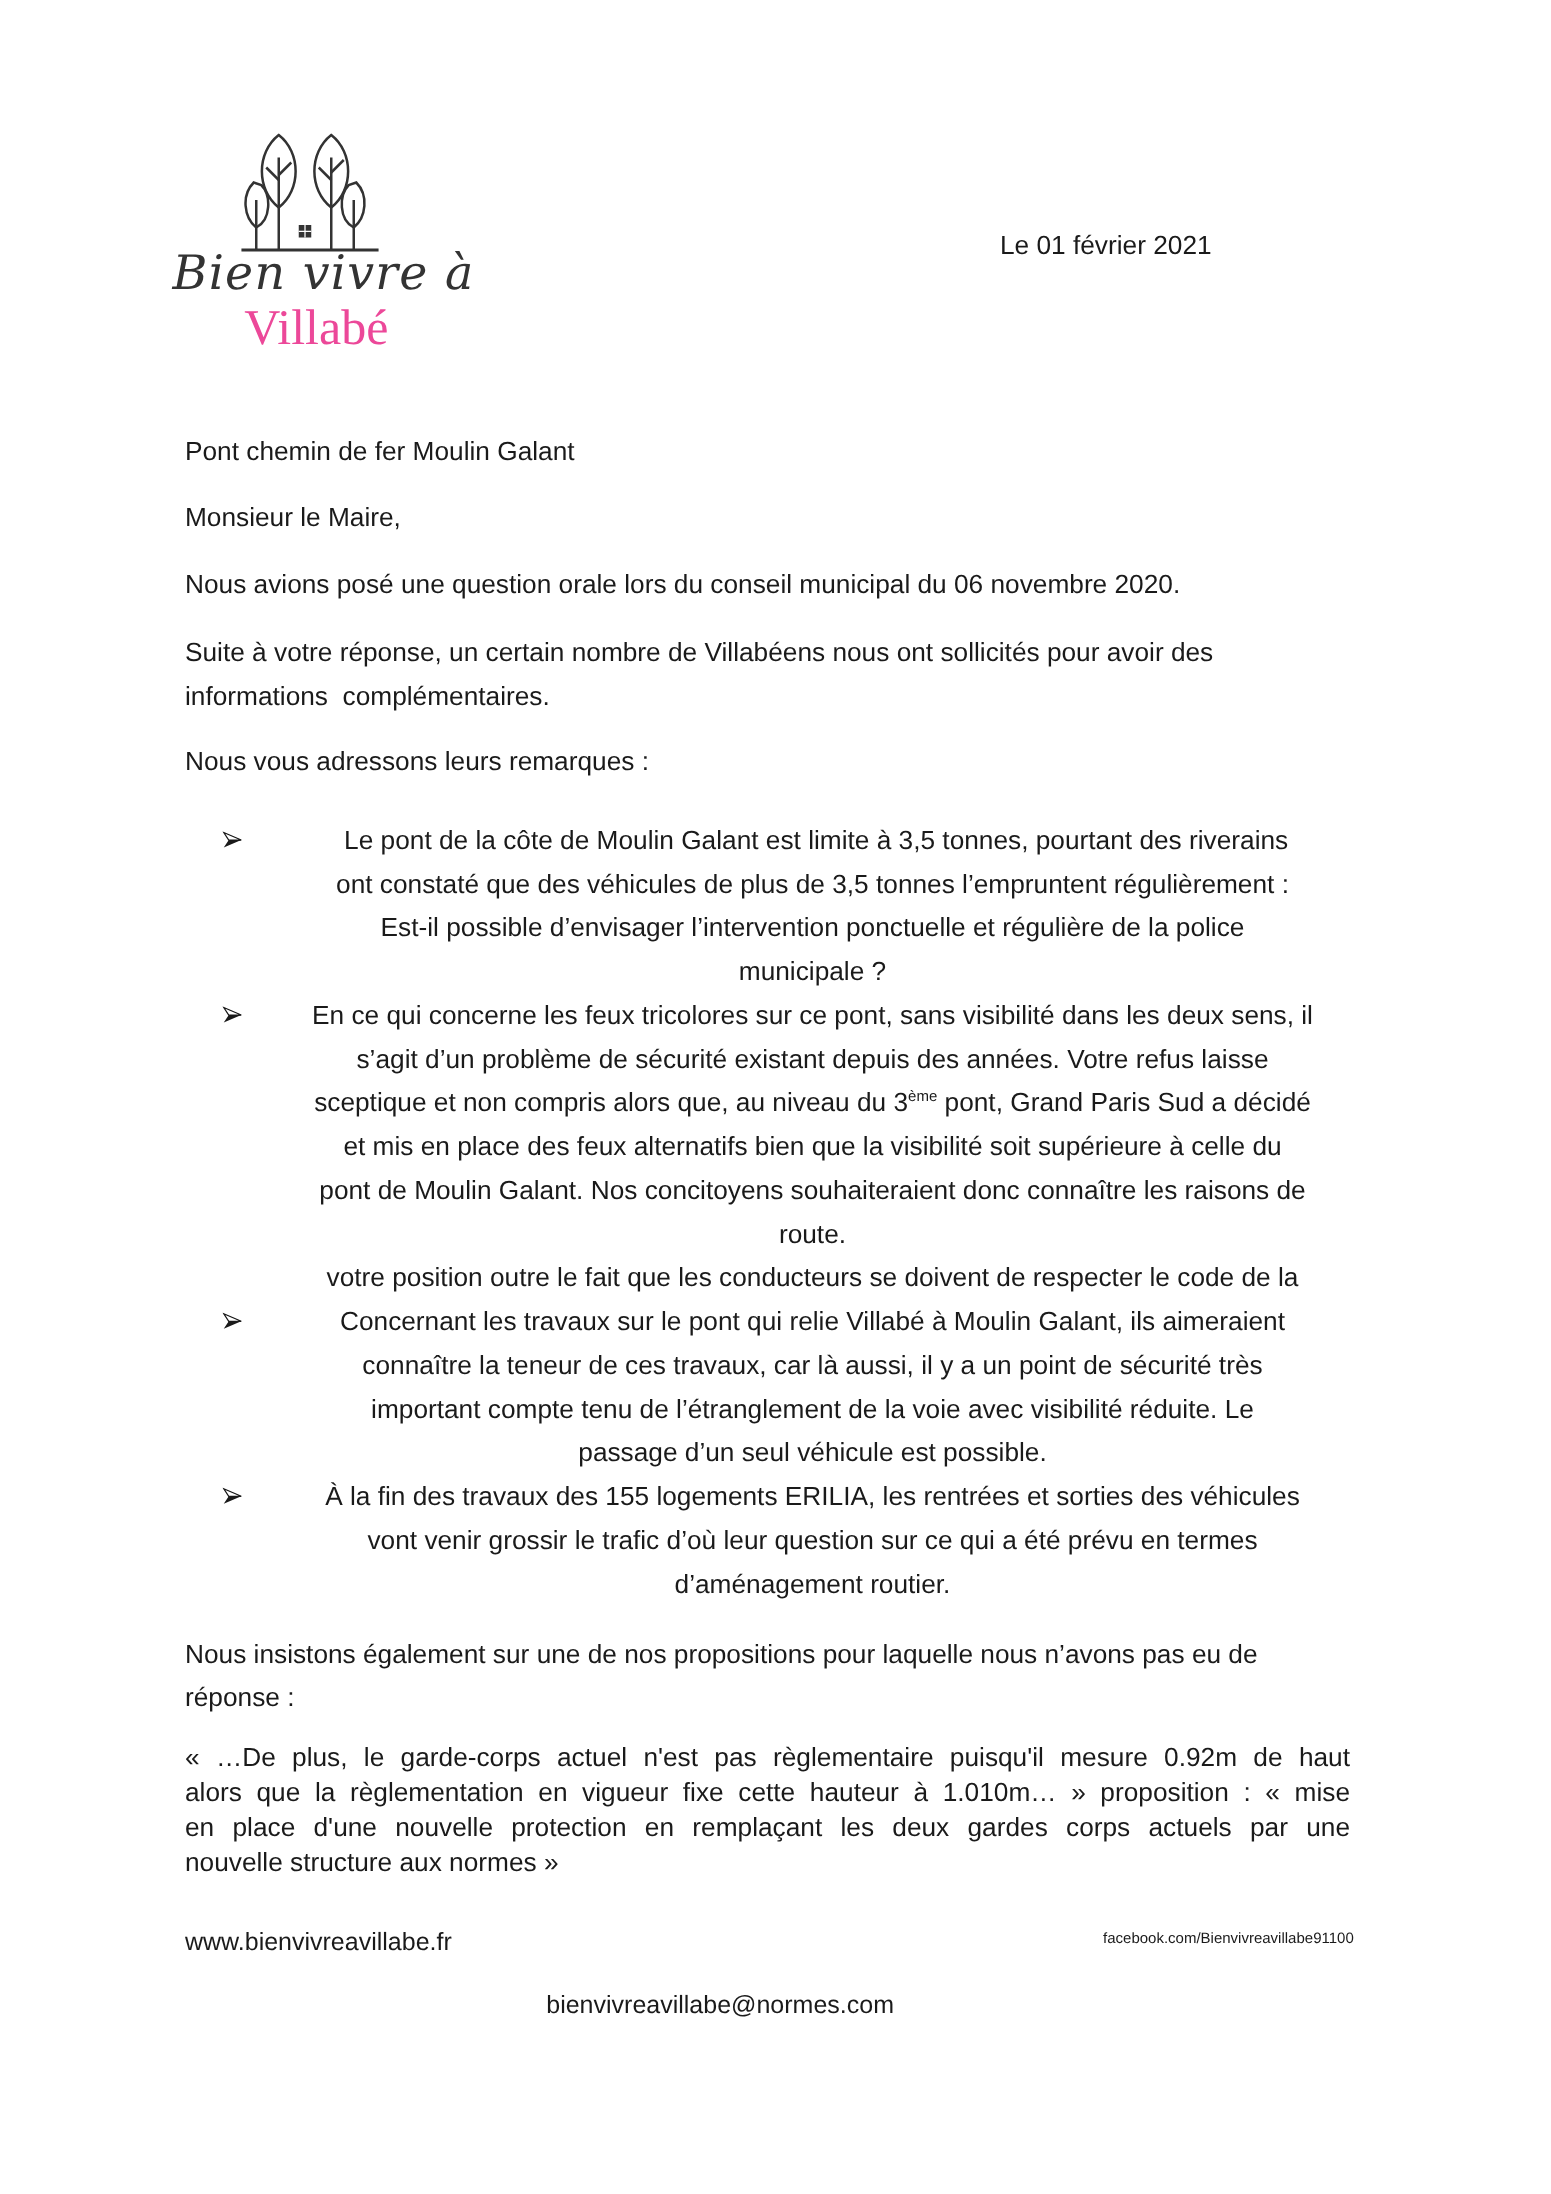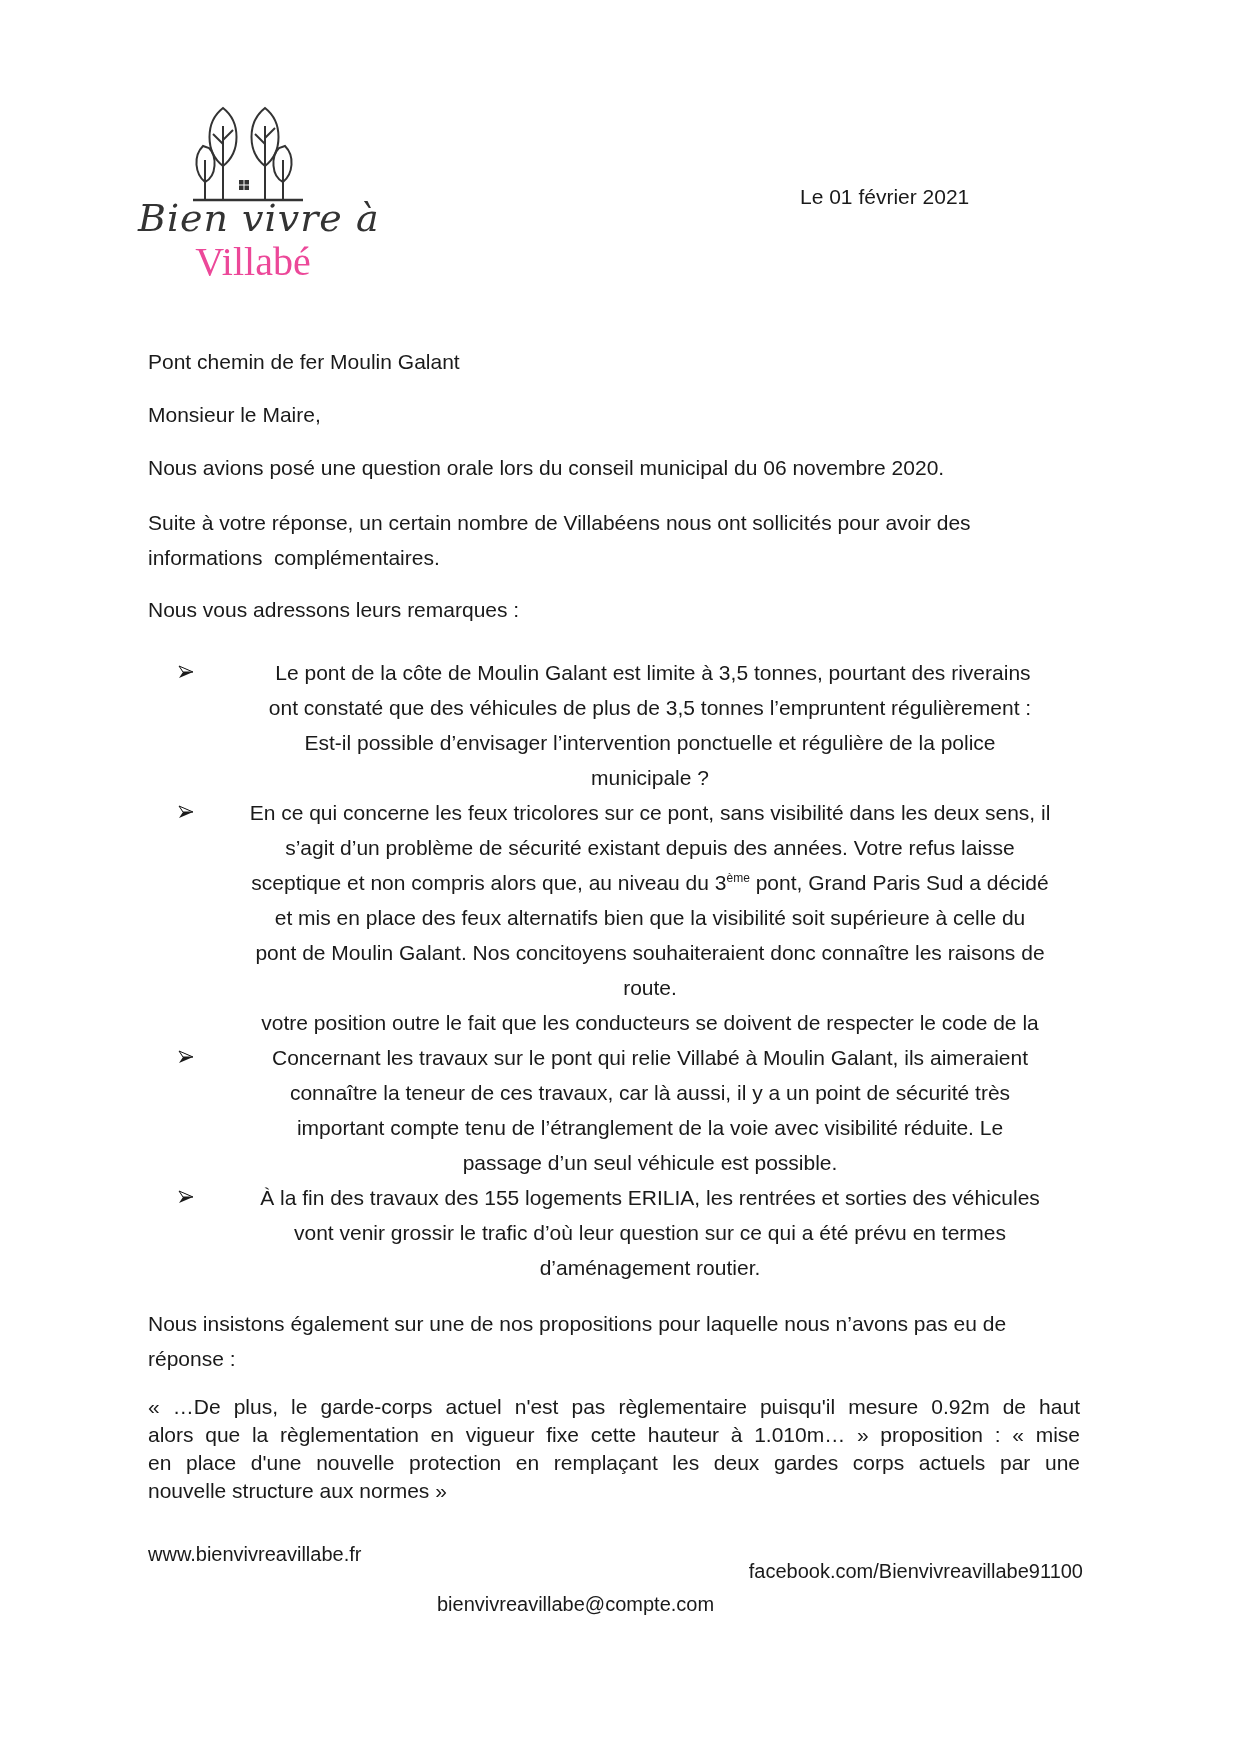--- a/index.html
+++ b/index.html
@@ -38,21 +38,21 @@
     sup { font-size: 12px; line-height: 0; margin-top: 32px; }
 
     .quote {
       position: absolute; left: 148px; top: 1393px; width: 932px;
       font-size: 21px; line-height: 28px; text-align: justify;
     }
     .quote .line { display: block; text-align: justify; text-align-last: justify; white-space: normal; }
     .quote .line.last { text-align-last: left; }
 
     .footer-left { position: absolute; left: 148px; top: 1543px; font-size: 20px; white-space: nowrap; }
-    .footer-right { position: absolute; right: 158px; top: 1543px; font-size: 20px; white-space: nowrap; margin-top: 17px; }
+    .footer-right { position: absolute; right: 158px; top: 1543px; font-size: 12px; white-space: nowrap; }
     .footer-email { position: absolute; left: 437px; top: 1593px; font-size: 20px; white-space: nowrap; }
     a.link { color: #1a1a1a; text-decoration: none; }
   </style>
 </head>
 <body>
 
 <div class="page">
 
   <div class="logo">
     <svg width="110" height="100" viewBox="0 0 110 100">
@@ -164,15 +164,15 @@
 
   <div class="quote">
     <span class="line">« …De plus, le garde-corps actuel n'est pas règlementaire puisqu'il mesure 0.92m de haut</span>
     <span class="line">alors que la règlementation en vigueur fixe cette hauteur à 1.010m… » proposition : « mise</span>
     <span class="line">en place d'une nouvelle protection en remplaçant les deux gardes corps actuels par une</span>
     <span class="line last">nouvelle structure aux normes »</span>
   </div>
 
   <a class="link footer-left">www.bienvivreavillabe.fr</a>
   <a class="link footer-right">facebook.com/Bienvivreavillabe91100</a>
-  <a class="link footer-email">bienvivreavillabe@compte.com</a>
+  <a class="link footer-email">bienvivreavillabe@normes.com</a>
 
 </div>
 
 </body></html>

